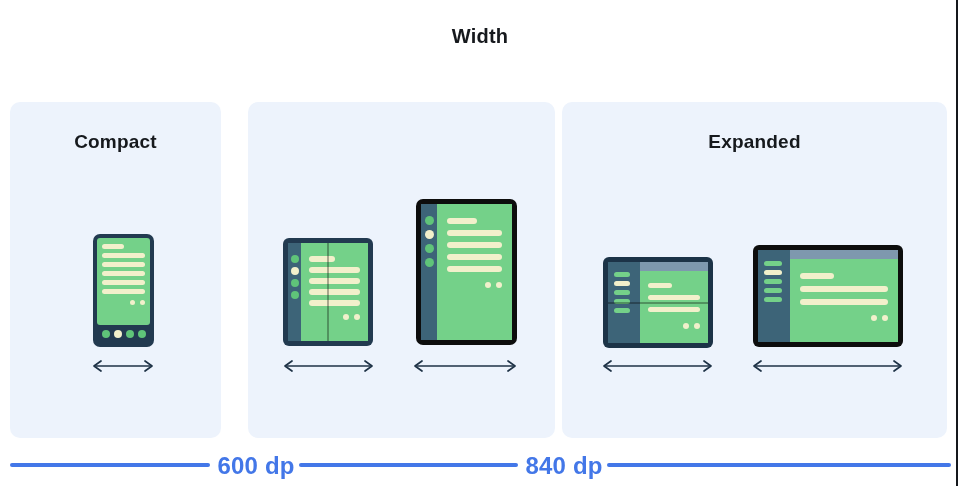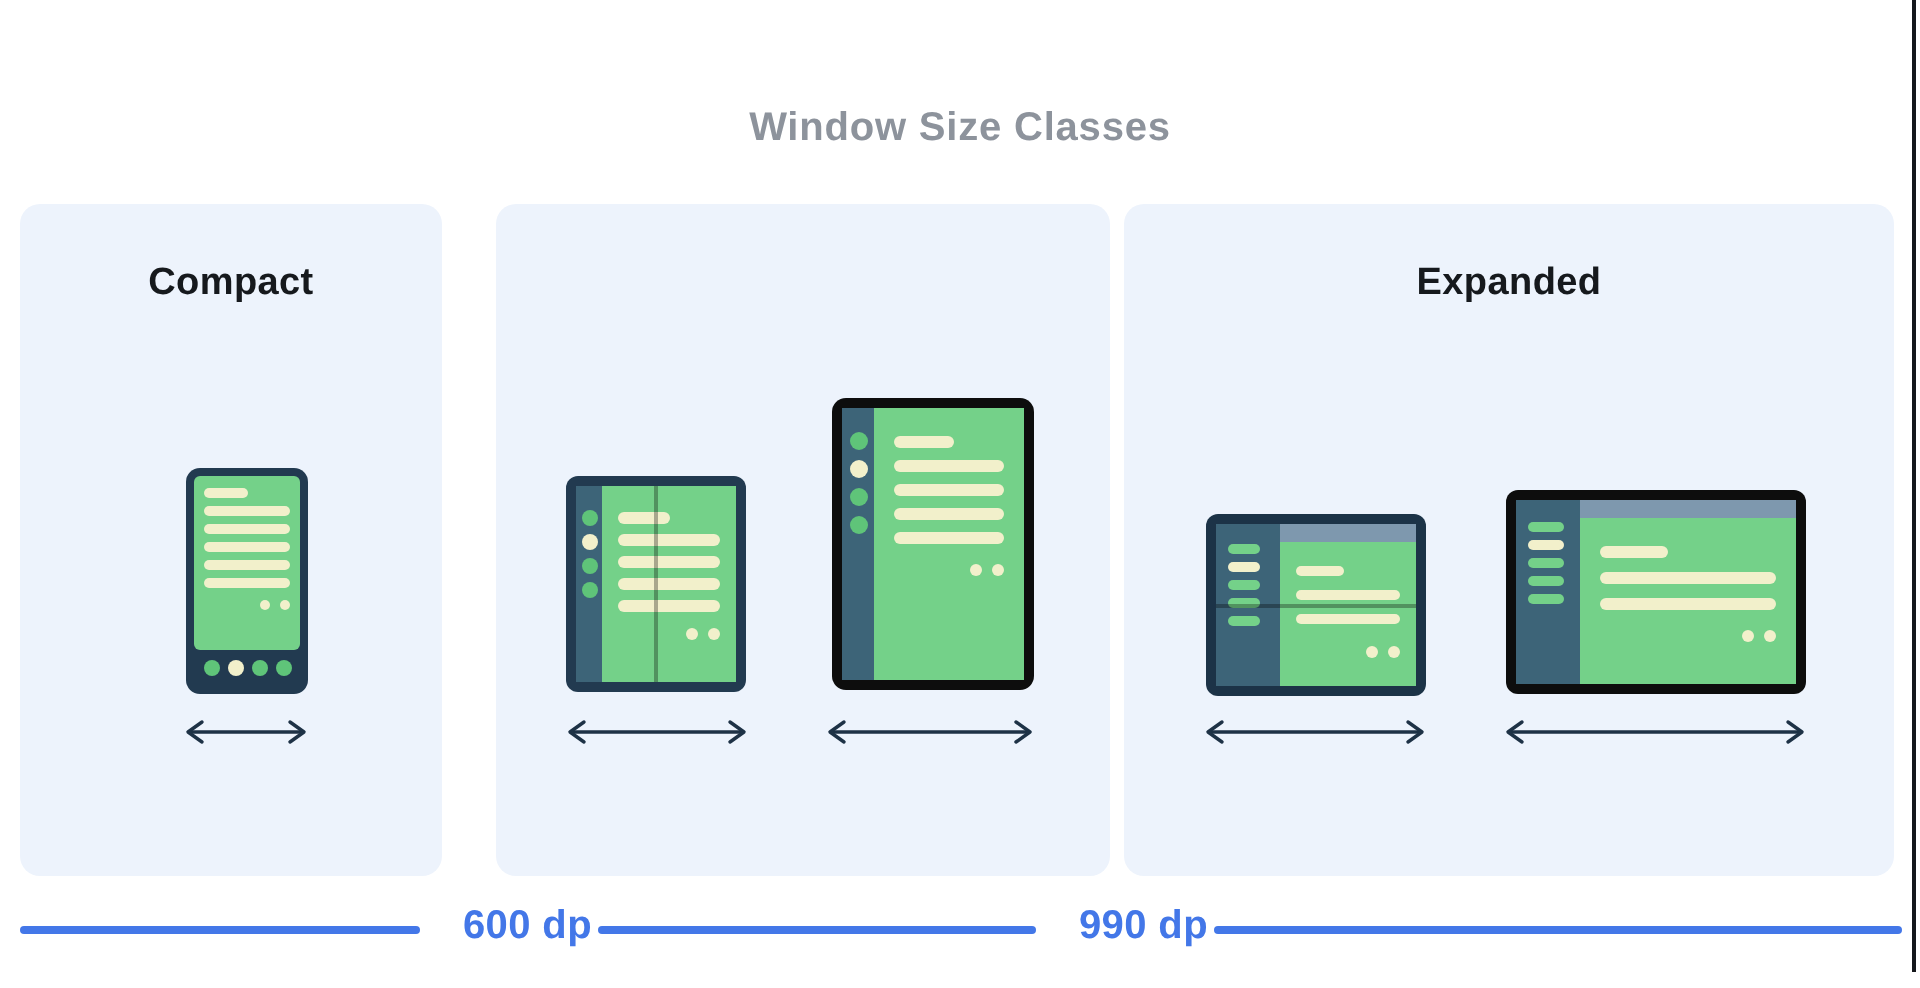--- a/index.html
+++ b/index.html
@@ -89,30 +89,30 @@
   .desktop .scr{padding:14px 10px 0;gap:7px;}
   .desktop .scr .cbar{height:6px;}
   .tabletp .scr .cbar{height:6px;}
   .foldable .scr .cbar{height:6px;}
 
   .arrow{position:absolute;top:256px;height:16px;}
   .arrow line,.arrow path{stroke:var(--arrow);stroke-width:1.7;fill:none;
     stroke-linecap:round;stroke-linejoin:round;}
 
   .ruler-seg{position:absolute;top:463px;height:4px;border-radius:2px;background:var(--blue);}
-  .ruler-label{position:absolute;top:452px;width:80px;text-align:right;
-    font-size:20px;font-weight:700;color:var(--blue);letter-spacing:.2px;}
+  .ruler-label{position:absolute;top:452px;width:80px;text-align:center;
+    font-size:24px;font-weight:700;color:var(--blue);letter-spacing:.2px;}
   #edge-line{position:absolute;left:956px;top:0;width:2px;height:486px;background:#15181c;}
 </style>
 </head>
 <body>
 
 <div id="canvas">
 
-  <div class="subtitle">Window Size Classes</div>
+  <div class="title">Width</div>
 
   <section class="panel" id="panel-compact">
     <h2>Compact</h2>
 
     <div class="device phone">
       <div class="phone-screen">
         <div class="cbar" style="width:22px"></div>
         <div class="cbar"></div>
         <div class="cbar"></div>
         <div class="cbar"></div>
@@ -257,17 +257,17 @@
     <svg class="arrow" style="left:188px;width:155px" viewBox="0 0 155 16">
       <line x1="6" y1="8" x2="149" y2="8"></line>
       <path d="M11 3 L4 8 L11 13"></path>
       <path d="M144 3 L151 8 L144 13"></path>
     </svg>
   </section>
 
   <div class="ruler-seg" style="left:10px;width:200px"></div>
   <div class="ruler-label" style="left:216px">600 dp</div>
   <div class="ruler-seg" style="left:299px;width:219px"></div>
-  <div class="ruler-label" style="left:524px">990 dp</div>
+  <div class="ruler-label" style="left:524px">840 dp</div>
   <div class="ruler-seg" style="left:607px;width:344px"></div>
 
   <div id="edge-line"></div>
 </div>
 
 </body></html>

